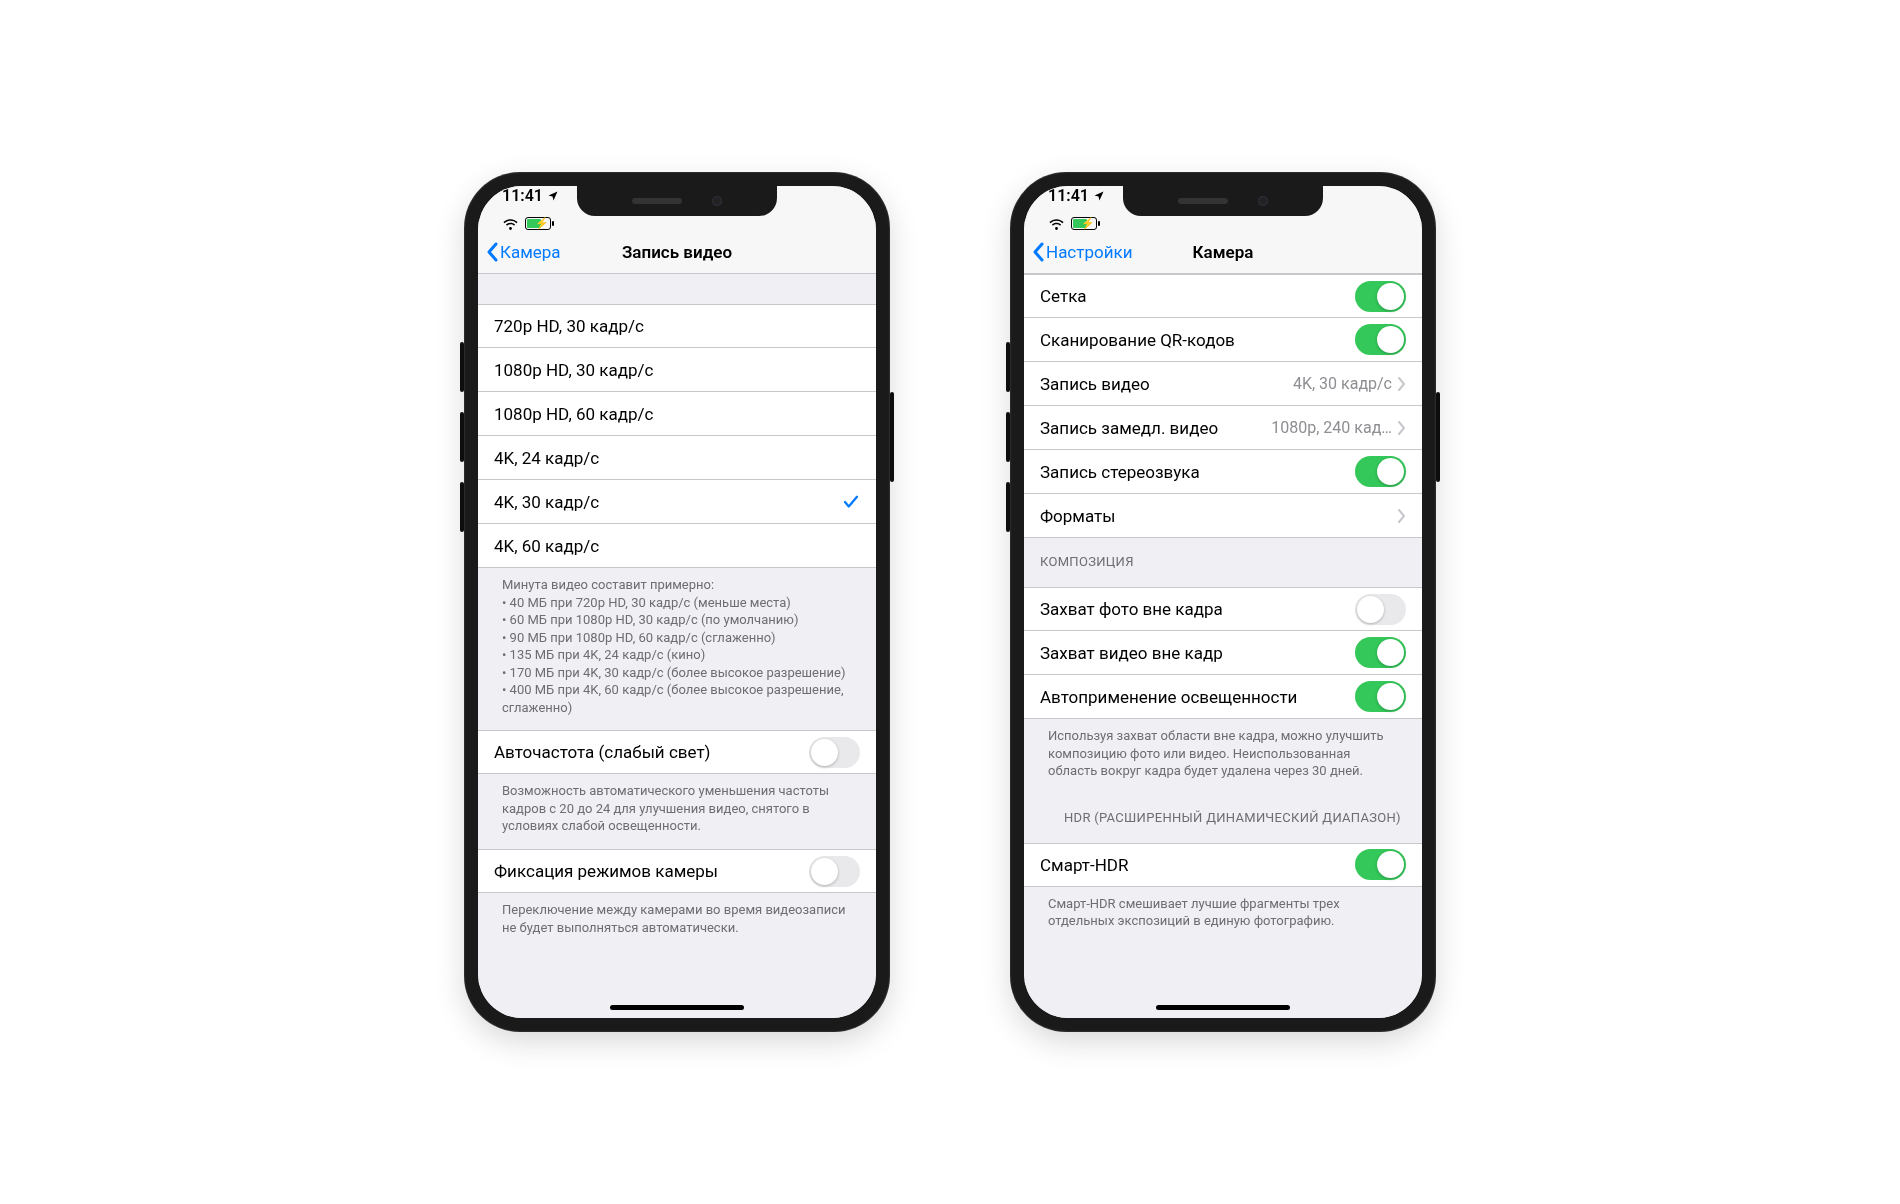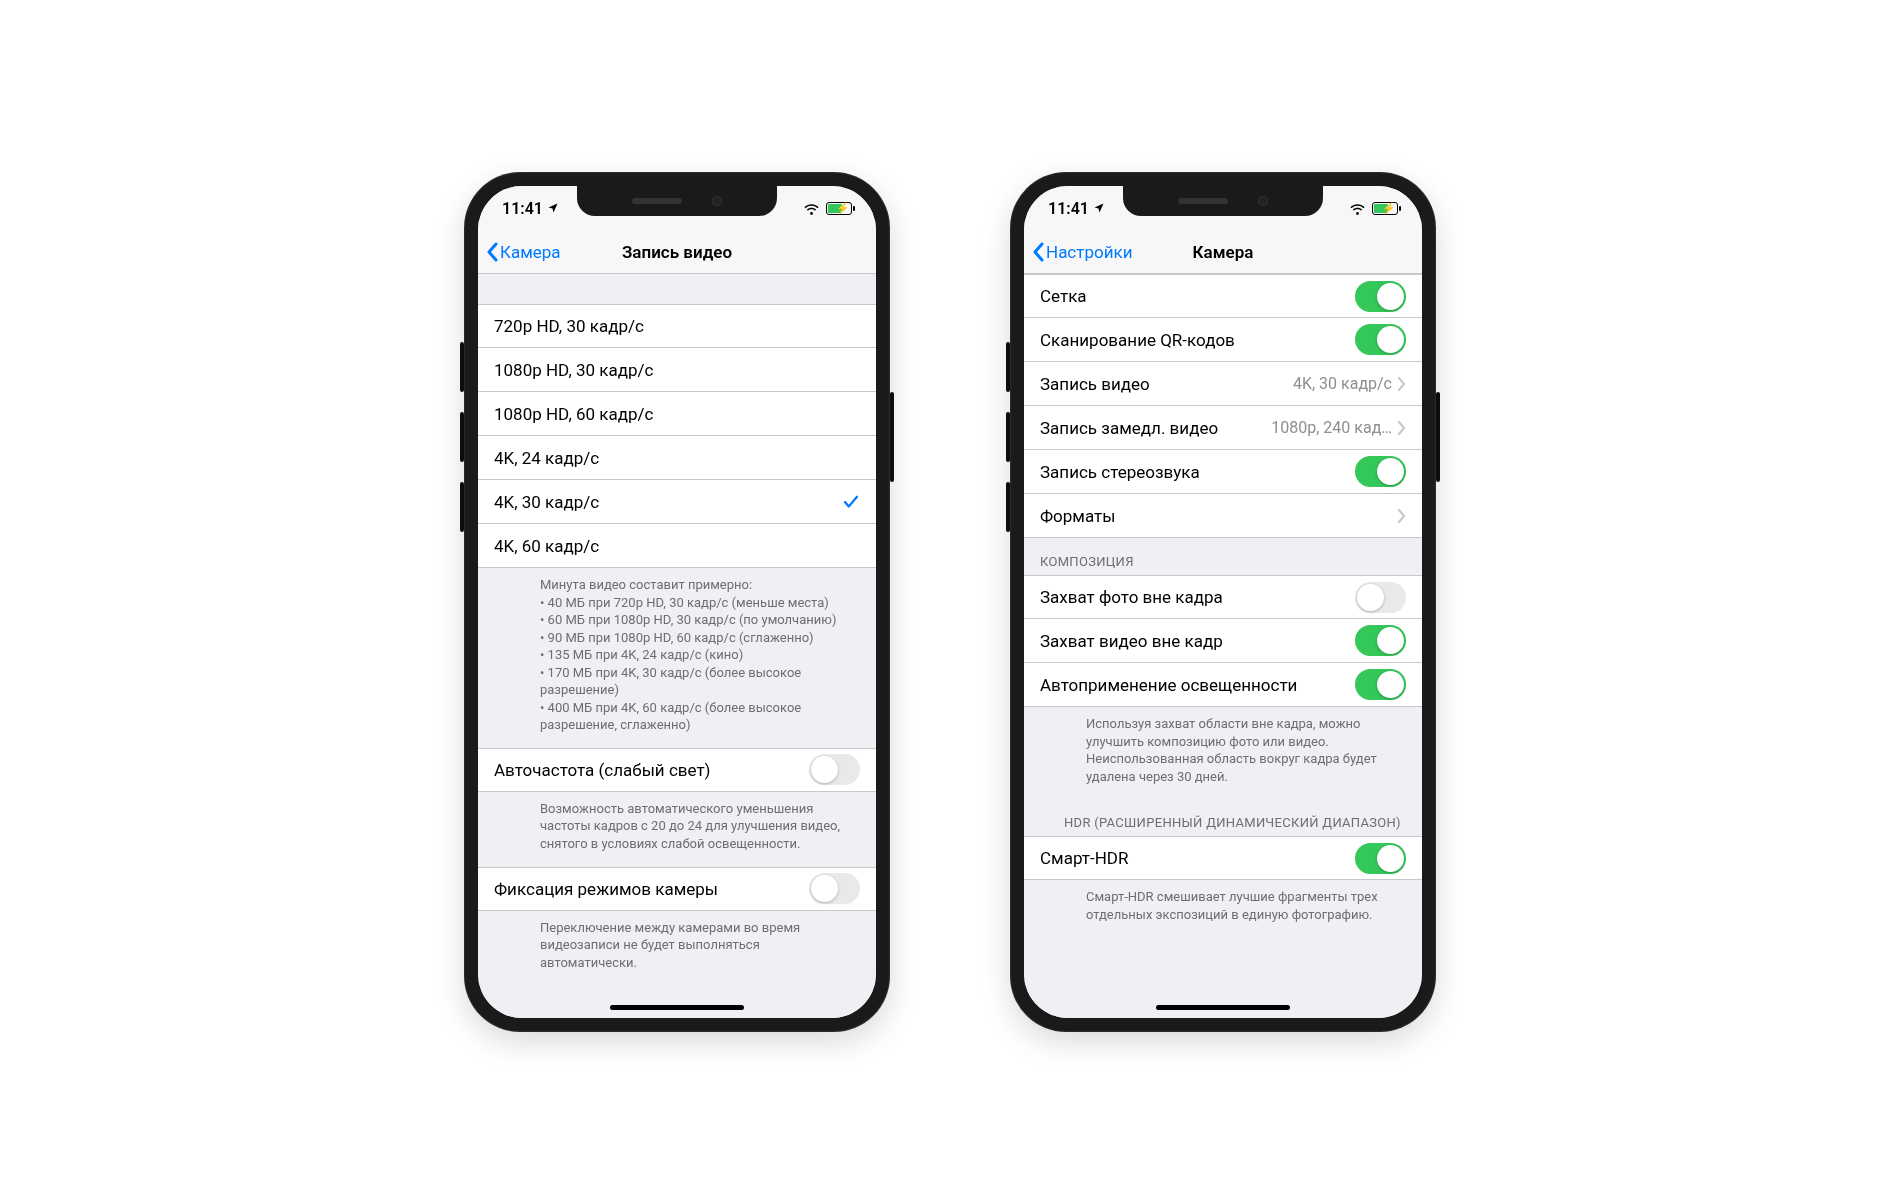--- a/index.html
+++ b/index.html
@@ -58,26 +58,27 @@
     align-items:center;
     justify-content:center;
     gap:30px;
   }
   .notch .speaker { width:50px; height:6px; background:#333; border-radius:3px; }
   .notch .cam { width:10px; height:10px; background:#222; border-radius:50%; box-shadow:inset 0 0 2px #446; }
   .statusbar {
     height: 44px;
     display: flex;
     justify-content: space-between;
-    align-items: center;
+    align-items: flex-start;
     padding: 0 24px;
     font-weight: 600;
     font-size: 16px;
     color: #000;
     background: #f7f7f8;
+    flex-direction: column;
   }
   .statusbar .left { display:flex; align-items:center; gap:4px;}
   .statusbar .right { display:flex; align-items:center; gap:6px;}
   .battery {
     width: 26px; height: 13px; border:1px solid #000; border-radius:3px; position:relative;
   }
   .battery::after { content:""; position:absolute; right:-4px; top:3px; width:2px; height:5px; background:#000; border-radius:1px;}
   .battery .fill { position:absolute; left:1px; top:1px; bottom:1px; width:60%; background:#34c759; border-radius:1px;}
   .battery .bolt { position:absolute; left:9px; top:-1px; font-size:11px; color:#000;}
   .navbar {
@@ -123,24 +124,23 @@
     justify-content: space-between;
   }
   .row.first { border-top: 0.5px solid #c8c7cc; }
   .row .detail { color:#8e8e93; font-size:16px; max-width:160px; white-space:nowrap; overflow:hidden; text-overflow:ellipsis;}
   .row .right-block { display:flex; align-items:center; gap:6px; }
   .footer {
     padding: 8px 24px 14px;
     font-size: 13px;
     color: #6d6d72;
     line-height: 1.35;
-    margin-left: 38px;
   }
   .header {
-    padding: 16px 16px 6px;
+    padding: 16px 16px 18px;
     font-size: 13px;
     color: #6d6d72;
     text-transform: uppercase;
     letter-spacing: 0.3px;
   }
   .toggle {
     width: 51px;
     height: 31px;
     border-radius: 16px;
     position: relative;

